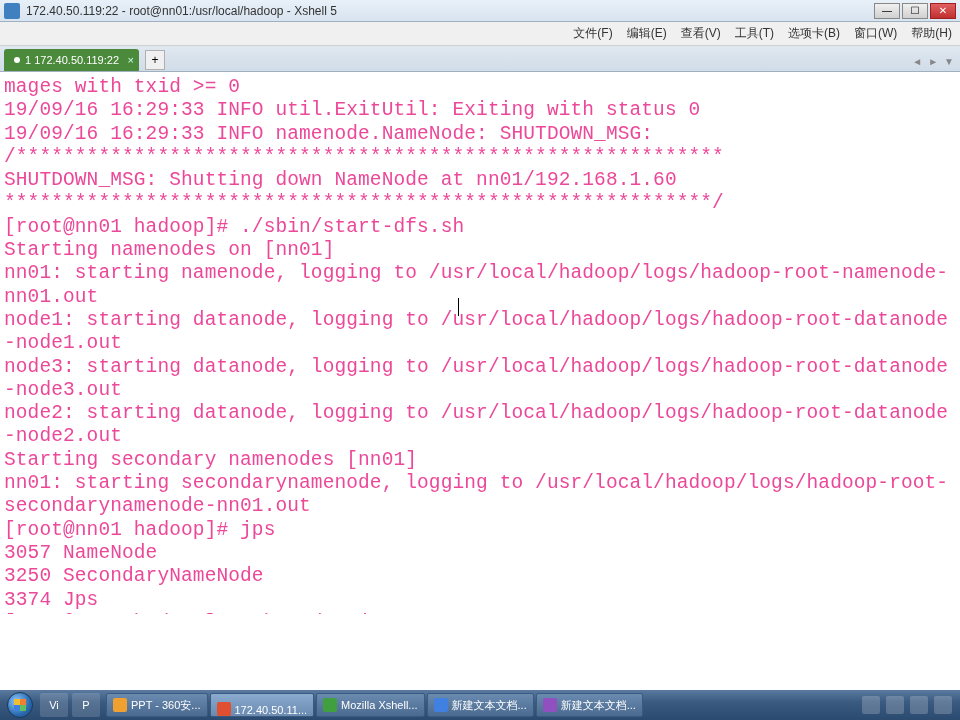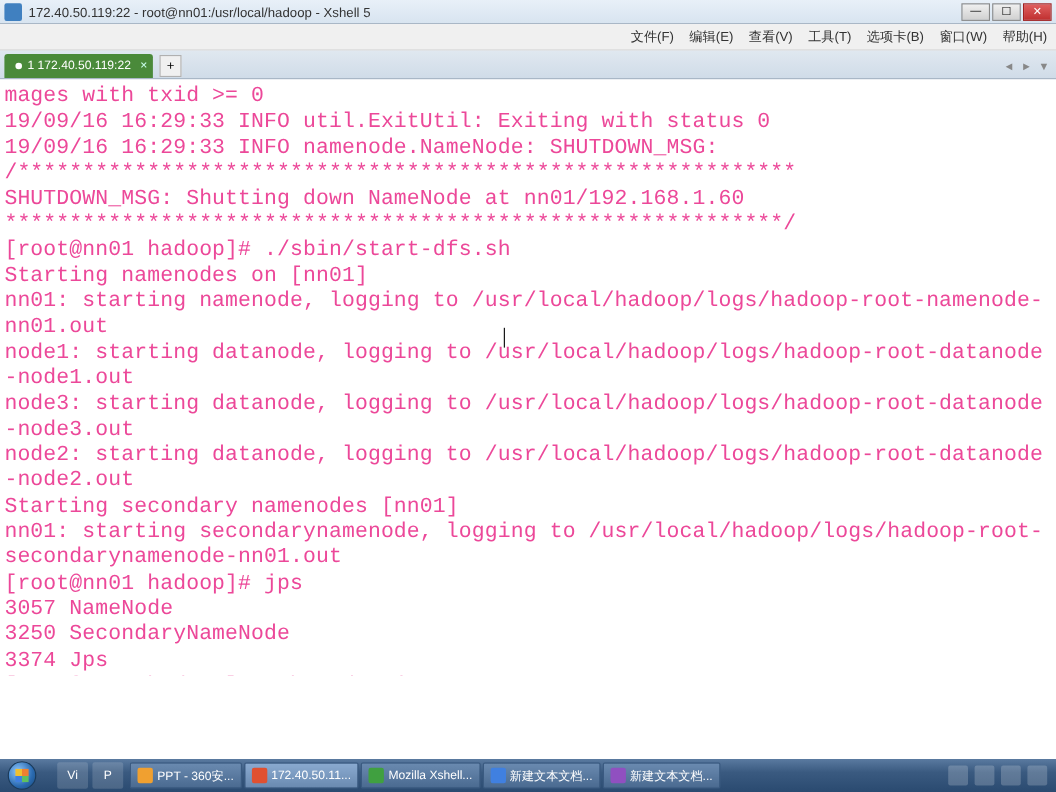--- a/index.html
+++ b/index.html
@@ -18,25 +18,25 @@
 .tab-close { position: absolute; right: 5px; font-size: 11px; color: #cfe; }
 .tab-add { width: 20px; height: 20px; background: #f0f0f0; border: 1px solid #b0b0b0; display: flex; align-items: center; justify-content: center; cursor: pointer; font-size: 12px; margin-left: 2px; margin-bottom: 1px; }
 .tab-nav { position: absolute; right: 6px; bottom: 4px; display: flex; gap: 6px; color: #888; font-size: 10px; }
 .terminal { font-family: "Courier New", monospace; font-size: 19.5px; line-height: 23.3px; color: #ec4899; padding: 4px 4px 12px 4px; white-space: pre-wrap; word-break: break-all; height: 542px; overflow: hidden; position: relative; letter-spacing: 0.1px; }
 .cursor-caret { position: absolute; left: 458px; top: 226px; width: 1px; height: 18px; background: #000; }
 .blink { width: 12px; height: 18px; background: #3a9a3a; display: inline-block; }
 .taskbar { position: absolute; bottom: 0; left: 0; right: 0; height: 30px; background: linear-gradient(#5a7aa0, #3a5a80 40%, #2a4a70); display: flex; align-items: center; }
 .start-btn { width: 40px; height: 30px; display: flex; align-items: center; justify-content: center; cursor: pointer; }
 .start-orb { width: 26px; height: 26px; border-radius: 50%; background: radial-gradient(circle at 35% 35%, #8ec8ff, #2a6ab0 60%, #184878); border: 1px solid #1a3a5a; position: relative; }
 .start-orb::after { content: ""; position: absolute; top: 6px; left: 6px; width: 12px; height: 12px; background: conic-gradient(#f08030 0 90deg, #60c060 90deg 180deg, #4080e0 180deg 270deg, #f0c030 270deg 360deg); }
-.tb-icons { display: flex; gap: 4px; margin-left: 12px; }
+.tb-icons { display: flex; gap: 4px; margin-left: 0; }
 .tb-icon { width: 28px; height: 24px; background: rgba(255,255,255,0.15); display: flex; align-items: center; justify-content: center; font-size: 11px; color: #fff; cursor: pointer; border-radius: 2px; }
 .tb-apps { display: flex; gap: 2px; margin-left: 6px; flex: 1; overflow: hidden; }
 .tb-app { height: 24px; min-width: 100px; max-width: 120px; background: linear-gradient(#6a8ab0,#4a6a90); border: 1px solid #3a5a80; display: flex; align-items: center; padding: 0 6px; font-size: 11px; color: #fff; cursor: pointer; border-radius: 2px; gap: 4px; overflow: hidden; white-space: nowrap; }
-.tb-app.active { background: linear-gradient(#8aaad0,#6a8ab0); }
+.tb-app.active { background: linear-gradient(#8aaad0,#6a8ab0); align-items: flex-end; }
 .app-ico { width: 14px; height: 14px; background: #f0a030; border-radius: 2px; flex-shrink: 0; }
 .app-ico.b { background: #e05030; } .app-ico.c { background: #40a040; } .app-ico.d { background: #4080e0; } .app-ico.e { background: #9050c0; }
 .tray { display: flex; align-items: center; gap: 6px; padding: 0 8px; height: 30px; }
 .tray-icon { width: 18px; height: 18px; background: rgba(255,255,255,0.2); border-radius: 2px; cursor: pointer; }
 </style>
 </head>
 <body>
 
 <div class="titlebar">
   <div class="titlebar-icon"></div>

